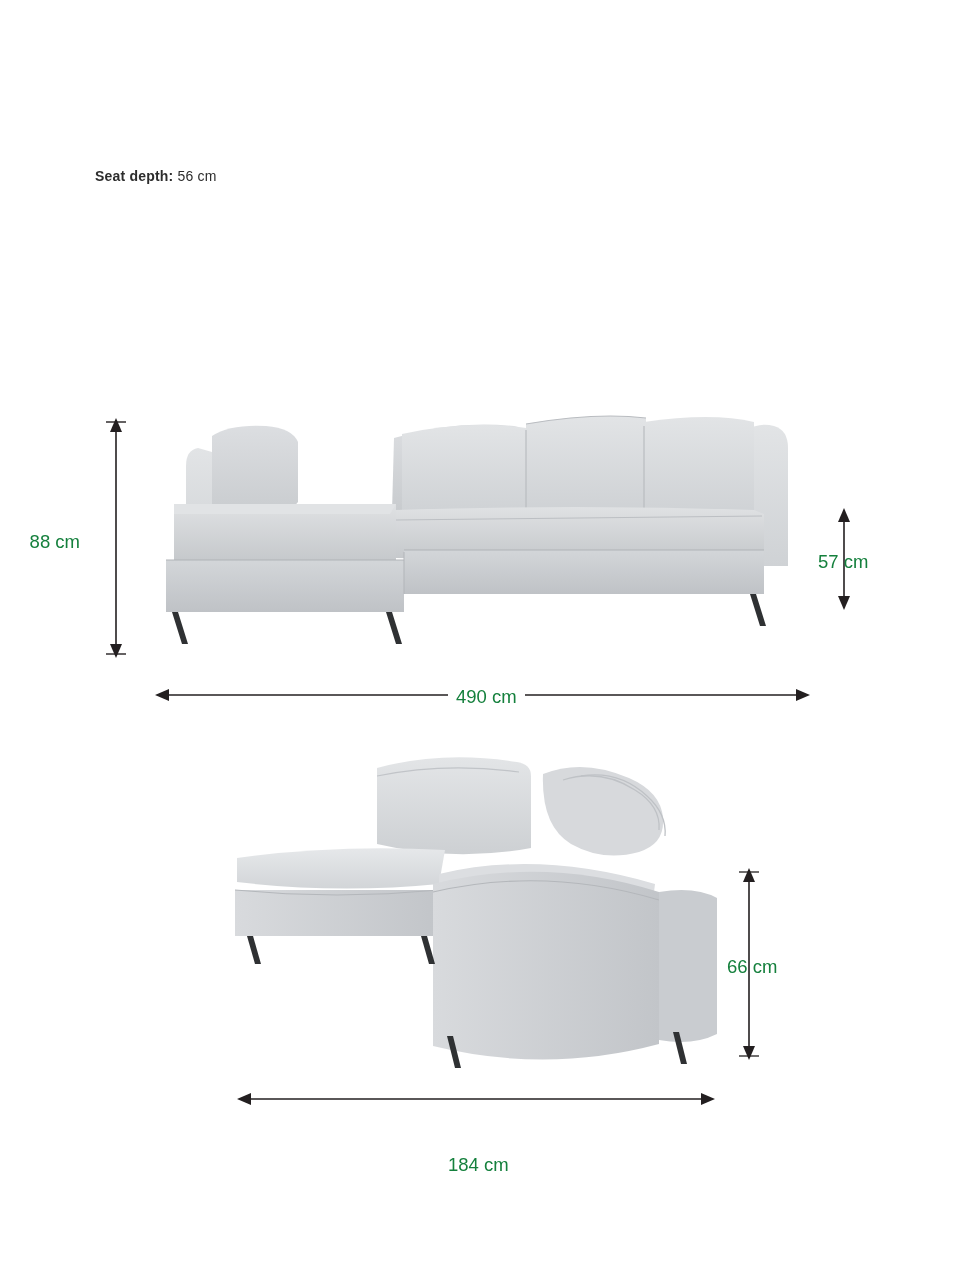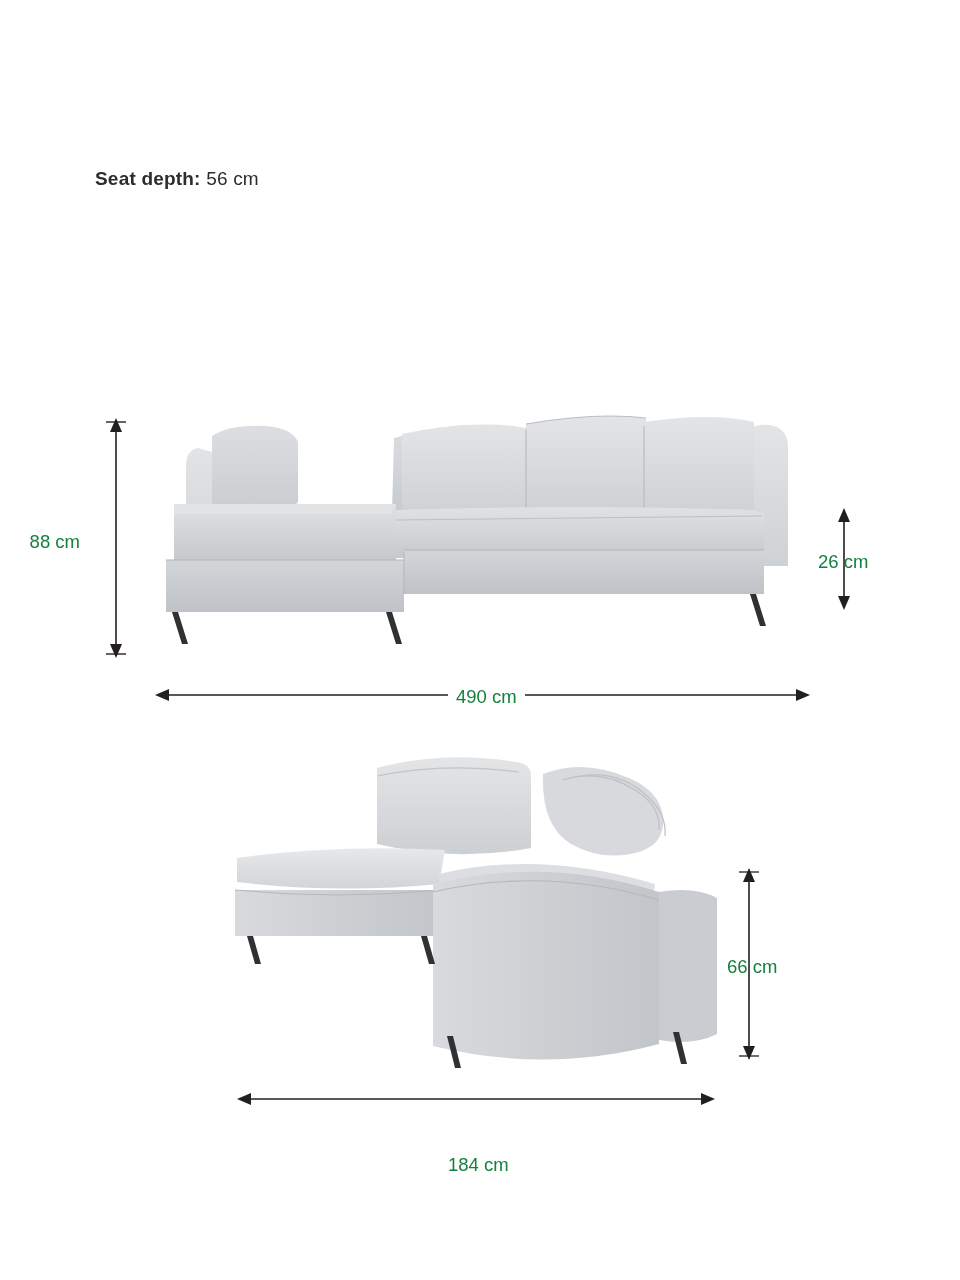--- a/index.html
+++ b/index.html
@@ -19,21 +19,21 @@
     position: absolute;
     inset: 0;
     background: #fff;
   }
 
   
   .seat-depth {
     position: absolute;
     left: 95px;
     top: 168px;
-    font-size: 19px;
+    font-size: 14px;
     letter-spacing: .2px;
     color: #2d2d2d;
     white-space: nowrap;
   }
   .seat-depth b { font-weight: 700; }
 
   .dim-label {
     position: absolute;
     font-size: 18.5px;
     color: #15803d;
@@ -125,21 +125,21 @@
   </div>
   <div class="dim-label" style="left:88px; top:531px; transform:translateX(-100%); left:80px;">88 cm</div>
 
   <div class="arrow-v" style="left:832px; top:508px;">
     <svg width="24" height="102" viewBox="0 0 24 102">
       <line x1="12" y1="8" x2="12" y2="94" stroke="#231f20" stroke-width="1.6"></line>
       <polygon points="12,0 6,14 18,14" fill="#231f20"></polygon>
       <polygon points="12,102 6,88 18,88" fill="#231f20"></polygon>
     </svg>
   </div>
-  <div class="dim-label" style="left:818px; top:551px;">26 cm</div>
+  <div class="dim-label" style="left:818px; top:551px;">57 cm</div>
 
   <div class="arrow-h" style="left:155px; top:684px;">
     <svg width="655" height="22" viewBox="0 0 655 22">
       <line x1="8" y1="11" x2="647" y2="11" stroke="#231f20" stroke-width="1.6"></line>
       <polygon points="0,11 14,5 14,17" fill="#231f20"></polygon>
       <polygon points="655,11 641,5 641,17" fill="#231f20"></polygon>
     </svg>
   </div>
   <div class="dim-label" style="left:448px; top:686px; background:#fff; padding:0 8px;">490 cm</div>
 

